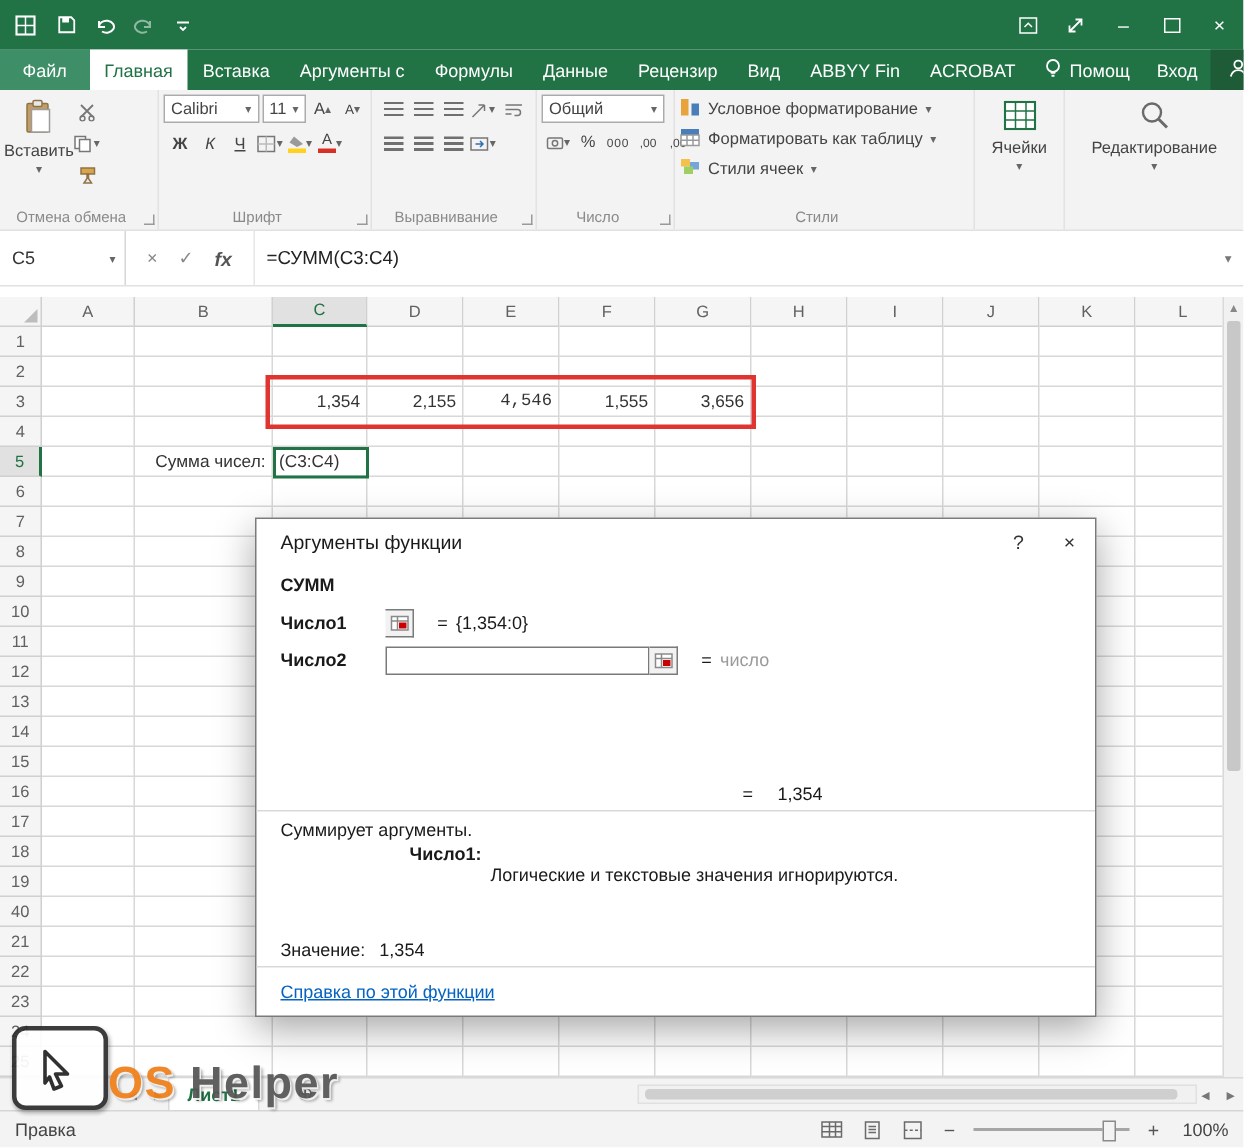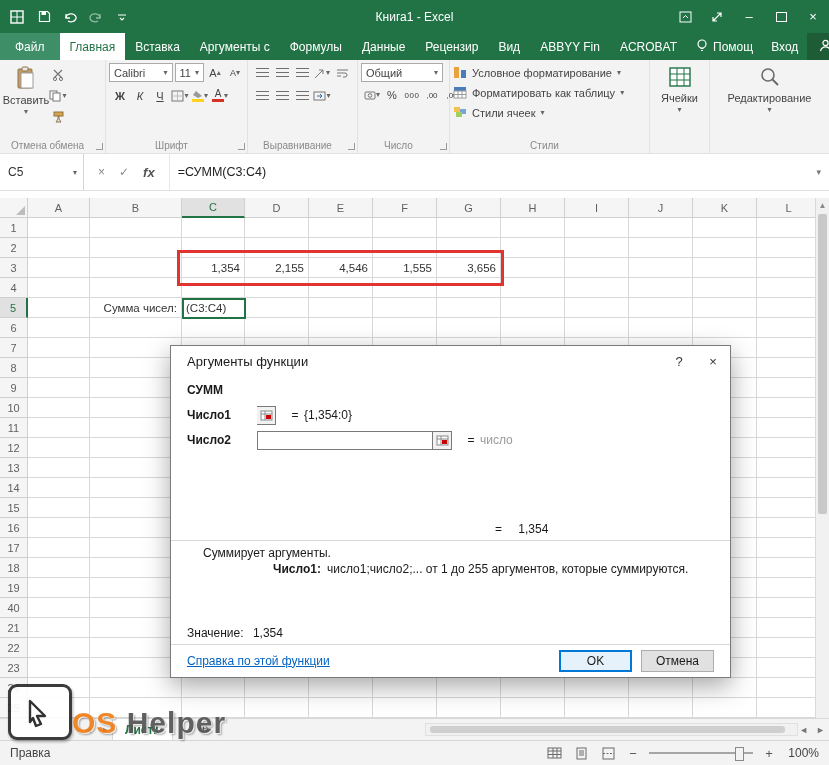--- a/index.html
+++ b/index.html
@@ -81,21 +81,21 @@
   .arg-row{position:absolute;left:16px;right:16px;height:22px;display:flex;align-items:center}
   .arg-row .lbl{width:70px;font-weight:bold}
   .arg-input{width:176px;height:19px;border:1px solid #7a7a7a;box-sizing:border-box;display:flex;align-items:center;padding:0 4px;background:#fff}
   .picker{width:19px;height:19px;border:1px solid #7a7a7a;border-left:none;box-sizing:border-box;background:#f2f2f2;display:flex;align-items:center;justify-content:center}
   .arg-eq{margin-left:12px;width:14px;text-align:center}
   .arg-res{margin-left:2px}
   .arg-res.ghost{color:#9a9a9a}
   .dlg-result{position:absolute;left:324px;top:176px}
   .dlg-result .eq{display:inline-block;width:20px}
   .dlg-sep1{position:absolute;left:0;right:0;top:194px;border-top:1px solid #d9d9d9}
-  .dlg-desc{position:absolute;left:32px;top:200px}
+  .dlg-desc{position:absolute;left:16px;top:200px}
   .dlg-hint{position:absolute;left:102px;right:16px;top:216px;display:flex;gap:6px}
   .dlg-hint .hlbl{font-weight:bold;white-space:nowrap}
   .dlg-value{position:absolute;left:16px;top:280px}
   .dlg-sep2{position:absolute;left:0;right:0;top:298px;border-top:1px solid #d9d9d9}
   .dlg-footer{position:absolute;left:16px;right:16px;top:298px;bottom:0;display:flex;align-items:center}
   .help-link{color:#0563c1;text-decoration:underline}
   .dlg-btns{margin-left:auto;display:flex;gap:9px}
   .btn{width:73px;height:22px;display:flex;align-items:center;justify-content:center;background:#e1e1e1;border:1px solid #adadad;box-sizing:border-box}
   .btn.default{border:2px solid #0078d7;background:#e5f1fb}
 
@@ -155,21 +155,20 @@
           <path d="M11 3v4H7" fill="none" stroke="#fff" stroke-width="1.3"></path>
           <path d="M11 7a5 4 0 1 0-2 3" fill="none" stroke="#fff" stroke-width="1.3"></path>
         </svg>
     </span>
     <span class="qat-btn">
       <svg width="10" height="10">
           <path d="M1 3h8M3 6l2 2 2-2" fill="none" stroke="#fff" stroke-width="1.2"></path>
         </svg>
     </span>
   </div>
-  <div class="win-title">Книга1 - Excel</div>
   <div class="win-controls">
     <span class="win-btn">
       <svg width="13" height="12">
           <rect x="1" y="1" width="11" height="10" fill="none" stroke="#fff"></rect>
           <path d="M4 7l2.5-2.5L9 7" fill="none" stroke="#fff"></path>
         </svg>
     </span>
     <span class="win-btn">
       <svg width="12" height="12">
           <path d="M2 10L10 2M2 6v4h4M10 6V2H6" fill="none" stroke="#fff" stroke-width="1.2"></path>
@@ -506,21 +505,21 @@
       <div class="gc cell" style="width: 64px;"></div>
       <div class="gc cell" style="width: 64px;"></div>
       <div class="gc cell" style="width: 64px;"></div>
     </div>
     <div class="grow">
       <div class="gc rh">3</div>
       <div class="gc cell" style="width: 62px;"></div>
       <div class="gc cell" style="width: 92px;"></div>
       <div class="gc cell ar" style="width: 63px;">1,354</div>
       <div class="gc cell ar" style="width: 64px;">2,155</div>
-      <div class="gc cell ar" style="width: 64px;">4,546</div>
+      <div class="gc cell ar" style="width: 64px; font-family: Liberation Mono, monospace;">4,546</div>
       <div class="gc cell ar" style="width: 64px;">1,555</div>
       <div class="gc cell ar" style="width: 64px;">3,656</div>
       <div class="gc cell" style="width: 64px;"></div>
       <div class="gc cell" style="width: 64px;"></div>
       <div class="gc cell" style="width: 64px;"></div>
       <div class="gc cell" style="width: 64px;"></div>
       <div class="gc cell" style="width: 64px;"></div>
     </div>
     <div class="grow">
       <div class="gc rh">4</div>
@@ -903,34 +902,31 @@
 
   <div class="dlg-result">
     <span class="eq">=</span>
     <span>1,354</span>
   </div>
   <div class="dlg-sep1"></div>
   <div class="dlg-desc">Суммирует аргументы.</div>
   <div class="dlg-hint">
     <span class="hlbl">Число1:</span>
     <span>
-      <span>число1;число2;... от 1 до 255 аргументов, которые суммируются.</span><br>
+      <br>
+      <span>Логические и текстовые значения игнорируются.</span>
     </span>
   </div>
   <div class="dlg-value">
     <span>Значение:</span>
     <span style="margin-left:6px">1,354</span>
   </div>
   <div class="dlg-sep2"></div>
   <div class="dlg-footer">
     <span class="help-link">Справка по этой функции</span>
-    <span class="dlg-btns">
-      <span class="btn default">OK</span>
-      <span class="btn">Отмена</span>
-    </span>
   </div>
 </div>
 
 <div class="sheetbar">
   <div class="sheet-nav">
     <span>◄</span>
     <span>►</span>
   </div>
   <div class="sheet-tab">
       <span>Лист1</span>

